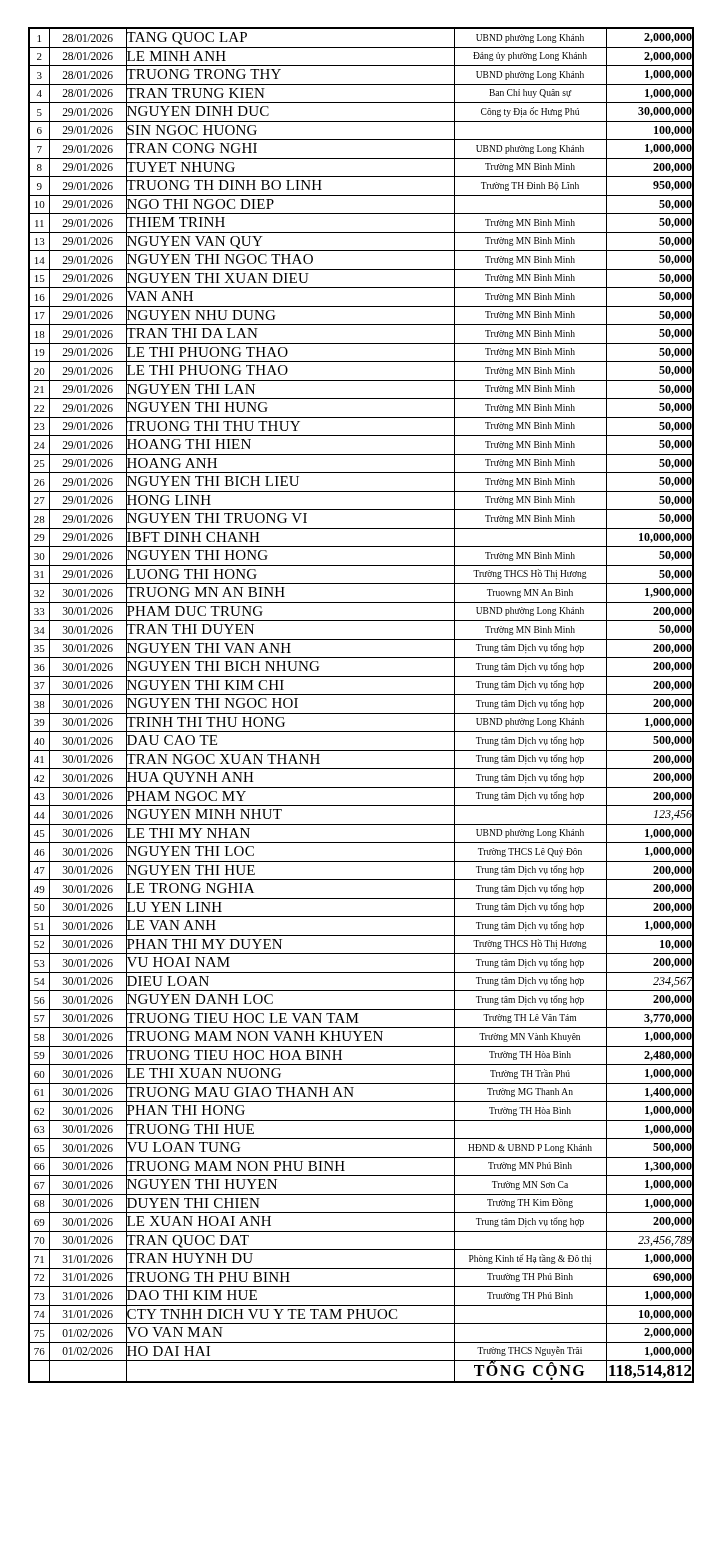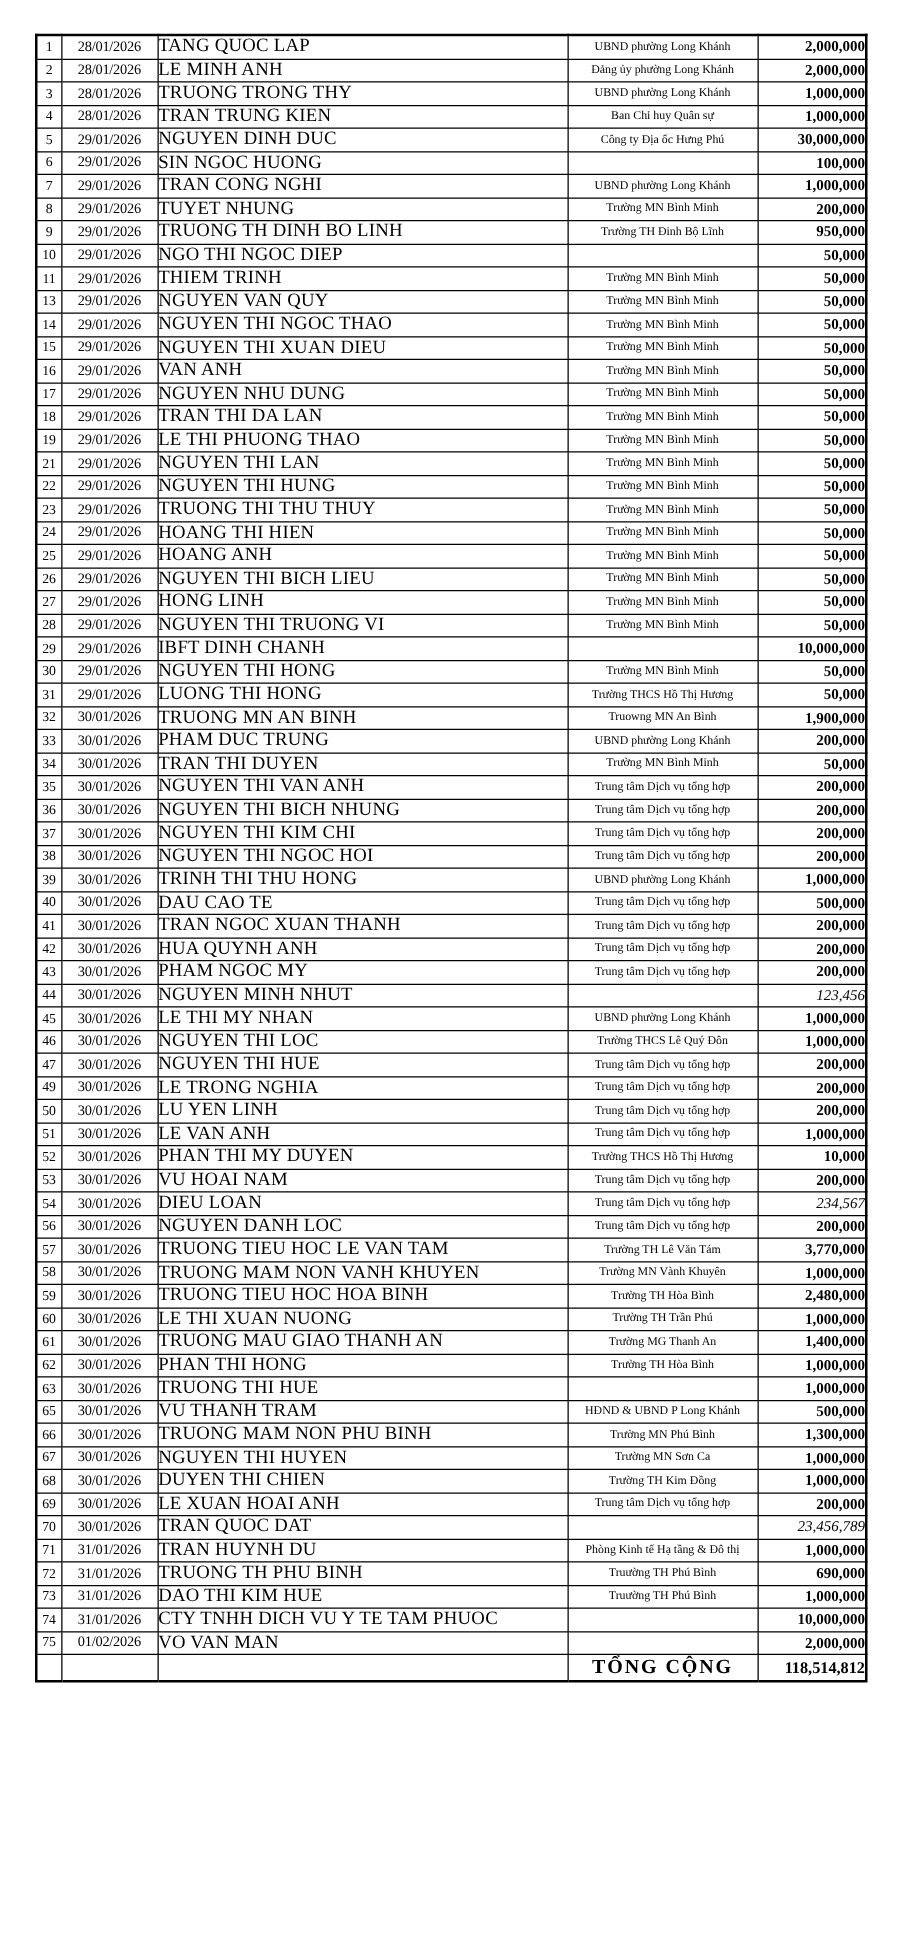--- a/index.html
+++ b/index.html
@@ -43,21 +43,21 @@
   }
   td.amount{
     width:87px;text-align:right;
     font-size:12px;font-weight:bold;padding-right:4px;
   }
   td.amount.light{font-weight:normal;font-style:italic;}
   tr.total-row td{height:20px;border-bottom:2px solid #000;}
   tr.total-row td.org{
     font-weight:bold;font-size:16px;letter-spacing:1.5px;
   }
-  tr.total-row td.amount{font-size:13px;}
+  tr.total-row td.amount{font-size:17px;}
 </style>
 </head>
 <body>
 
 <div class="page">
   <table class="ledger">
     <colgroup>
       <col style="width:20px">
         <col style="width:77px">
         <col style="width:328px">
@@ -185,20 +185,27 @@
           <td class="amount">50,000</td>
         </tr>
         <tr>
           <td class="no">19</td>
           <td class="date">29/01/2026</td>
           <td class="name">LE THI PHUONG THAO</td>
           <td class="org">Trường MN Bình Minh</td>
           <td class="amount">50,000</td>
         </tr>
         <tr>
+          <td class="no">20</td>
+          <td class="date">29/01/2026</td>
+          <td class="name">LE THI PHUONG THAO</td>
+          <td class="org">Trường MN Bình Minh</td>
+          <td class="amount">50,000</td>
+        </tr>
+        <tr>
           <td class="no">21</td>
           <td class="date">29/01/2026</td>
           <td class="name">NGUYEN THI LAN</td>
           <td class="org">Trường MN Bình Minh</td>
           <td class="amount">50,000</td>
         </tr>
         <tr>
           <td class="no">22</td>
           <td class="date">29/01/2026</td>
           <td class="name">NGUYEN THI HUNG</td>
@@ -474,21 +481,21 @@
         <tr>
           <td class="no">63</td>
           <td class="date">30/01/2026</td>
           <td class="name">TRUONG THI HUE</td>
           <td class="org"></td>
           <td class="amount">1,000,000</td>
         </tr>
         <tr>
           <td class="no">65</td>
           <td class="date">30/01/2026</td>
-          <td class="name">VU THANH TRAM</td>
+          <td class="name">VU LOAN TUNG</td>
           <td class="org">HĐND &amp; UBND P Long Khánh</td>
           <td class="amount">500,000</td>
         </tr>
         <tr>
           <td class="no">66</td>
           <td class="date">30/01/2026</td>
           <td class="name">TRUONG MAM NON PHU BINH</td>
           <td class="org">Trường MN Phú Bình</td>
           <td class="amount">1,300,000</td>
         </tr>
@@ -547,20 +554,27 @@
           <td class="name">CTY TNHH DICH VU Y TE TAM PHUOC</td>
           <td class="org"></td>
           <td class="amount">10,000,000</td>
         </tr>
         <tr>
           <td class="no">75</td>
           <td class="date">01/02/2026</td>
           <td class="name">VO VAN MAN</td>
           <td class="org"></td>
           <td class="amount">2,000,000</td>
+        </tr>
+        <tr>
+          <td class="no">76</td>
+          <td class="date">01/02/2026</td>
+          <td class="name">HO DAI HAI</td>
+          <td class="org">Trường THCS Nguyễn Trãi</td>
+          <td class="amount">1,000,000</td>
         </tr>
       </tbody>
     <tbody>
       <tr class="total-row">
         <td class="no"></td>
         <td class="date"></td>
         <td class="name"></td>
         <td class="org">TỔNG CỘNG</td>
         <td class="amount">118,514,812</td>
       </tr>

